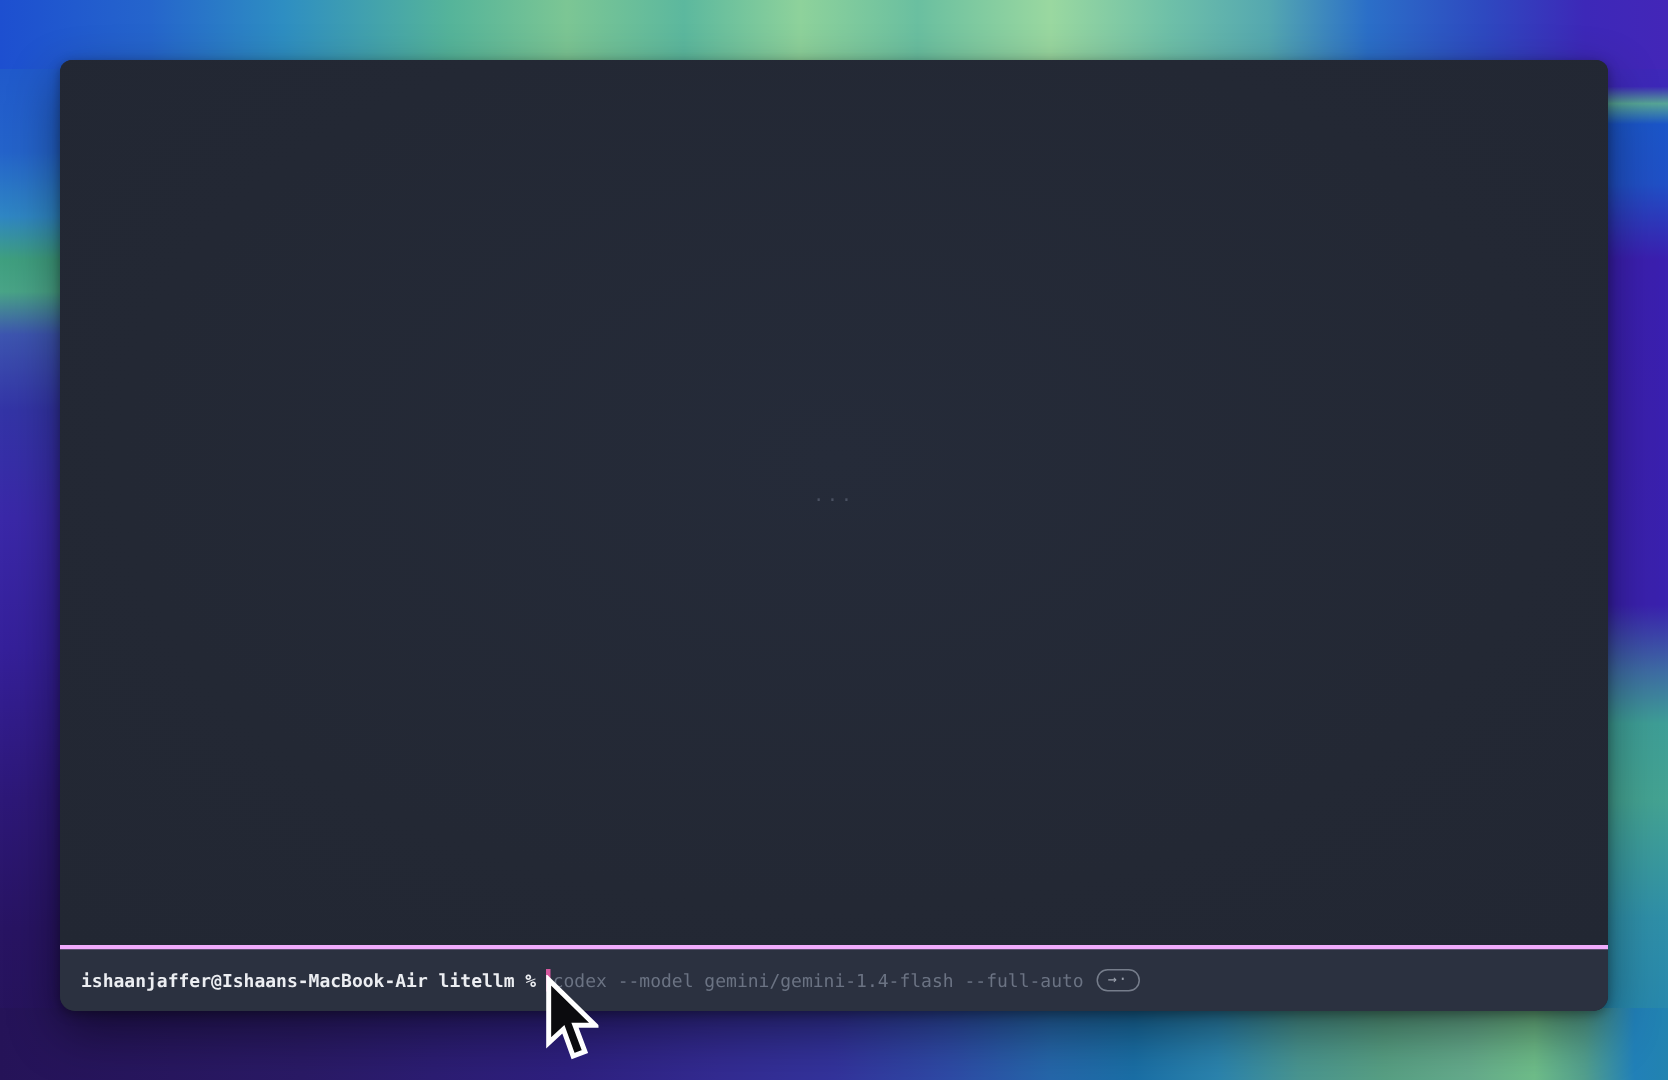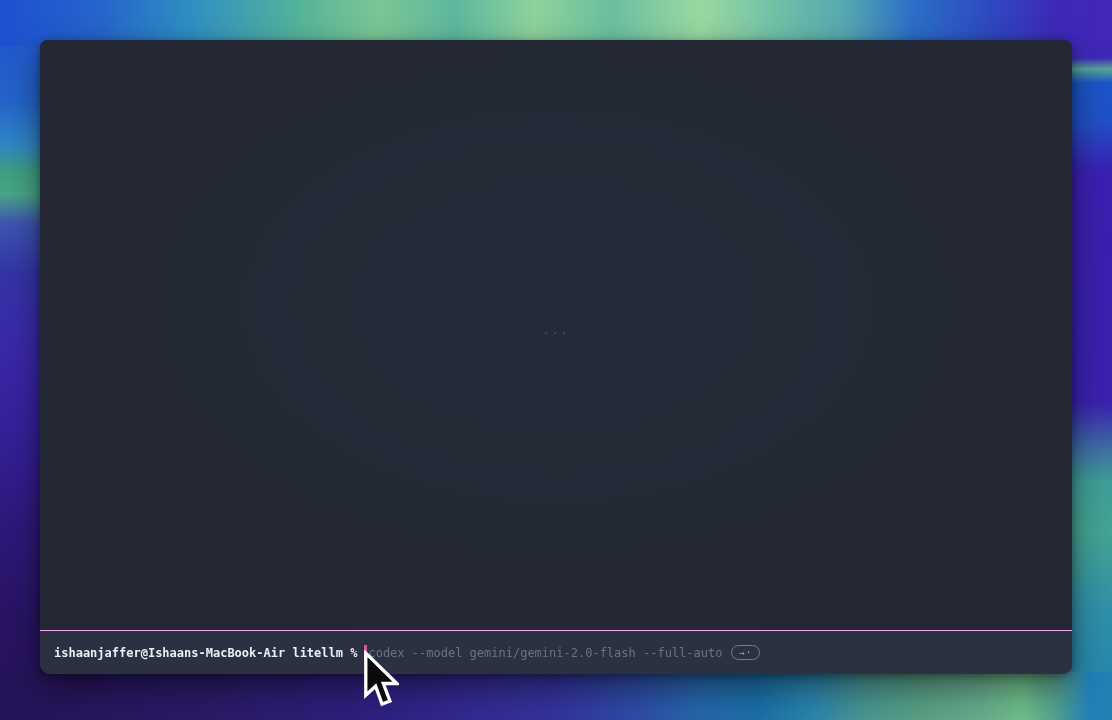--- a/index.html
+++ b/index.html
@@ -68,21 +68,21 @@
     color: #4a5161;
     font-size: 12px;
     letter-spacing: 2px;
     user-select: none;
   }
   .input-bar {
     position: absolute;
     left: 0; right: 0; bottom: 0;
     height: 44px;
     background: #2b3140;
-    border-top: 1px solid #f0abfc;
+    border-top: 3px solid #f0abfc;
     border-radius: 0 0 10px 10px;
     display: flex;
     align-items: center;
     padding: 0 14px;
     font-size: 12px;
     white-space: pre;
   }
   .prompt-text {
     color: #eceef2;
     font-weight: bold;
@@ -131,21 +131,21 @@
   <div class="wp wp-top"></div>
   <div class="wp wp-bottom"></div>
 
   <div class="terminal-window">
     <div class="terminal-body">
       <div class="loading-dots">...</div>
     </div>
     <div class="input-bar">
       <span class="prompt-text">ishaanjaffer@Ishaans-MacBook-Air litellm %</span>
       <span class="caret"></span>
-      <span class="suggestion-text">codex --model gemini/gemini-2.0-flash --full-auto</span>
+      <span class="suggestion-text">codex --model gemini/gemini-1.4-flash --full-auto</span>
       <span class="hint-pill">→·</span>
     </div>
   </div>
 
   <div class="mouse-cursor">
     <svg width="38" height="60" viewBox="0 0 24 38" xmlns="http://www.w3.org/2000/svg">
       <path d="M3 2 L3 28.6 L9.2 22.9 L13.3 34.2 L18.3 32.3 L14.1 21.2 L22.6 21.2 Z" fill="#0b0b0e" stroke="#ffffff" stroke-width="2.1" stroke-linejoin="miter"></path>
     </svg>
   </div>
 </div>

